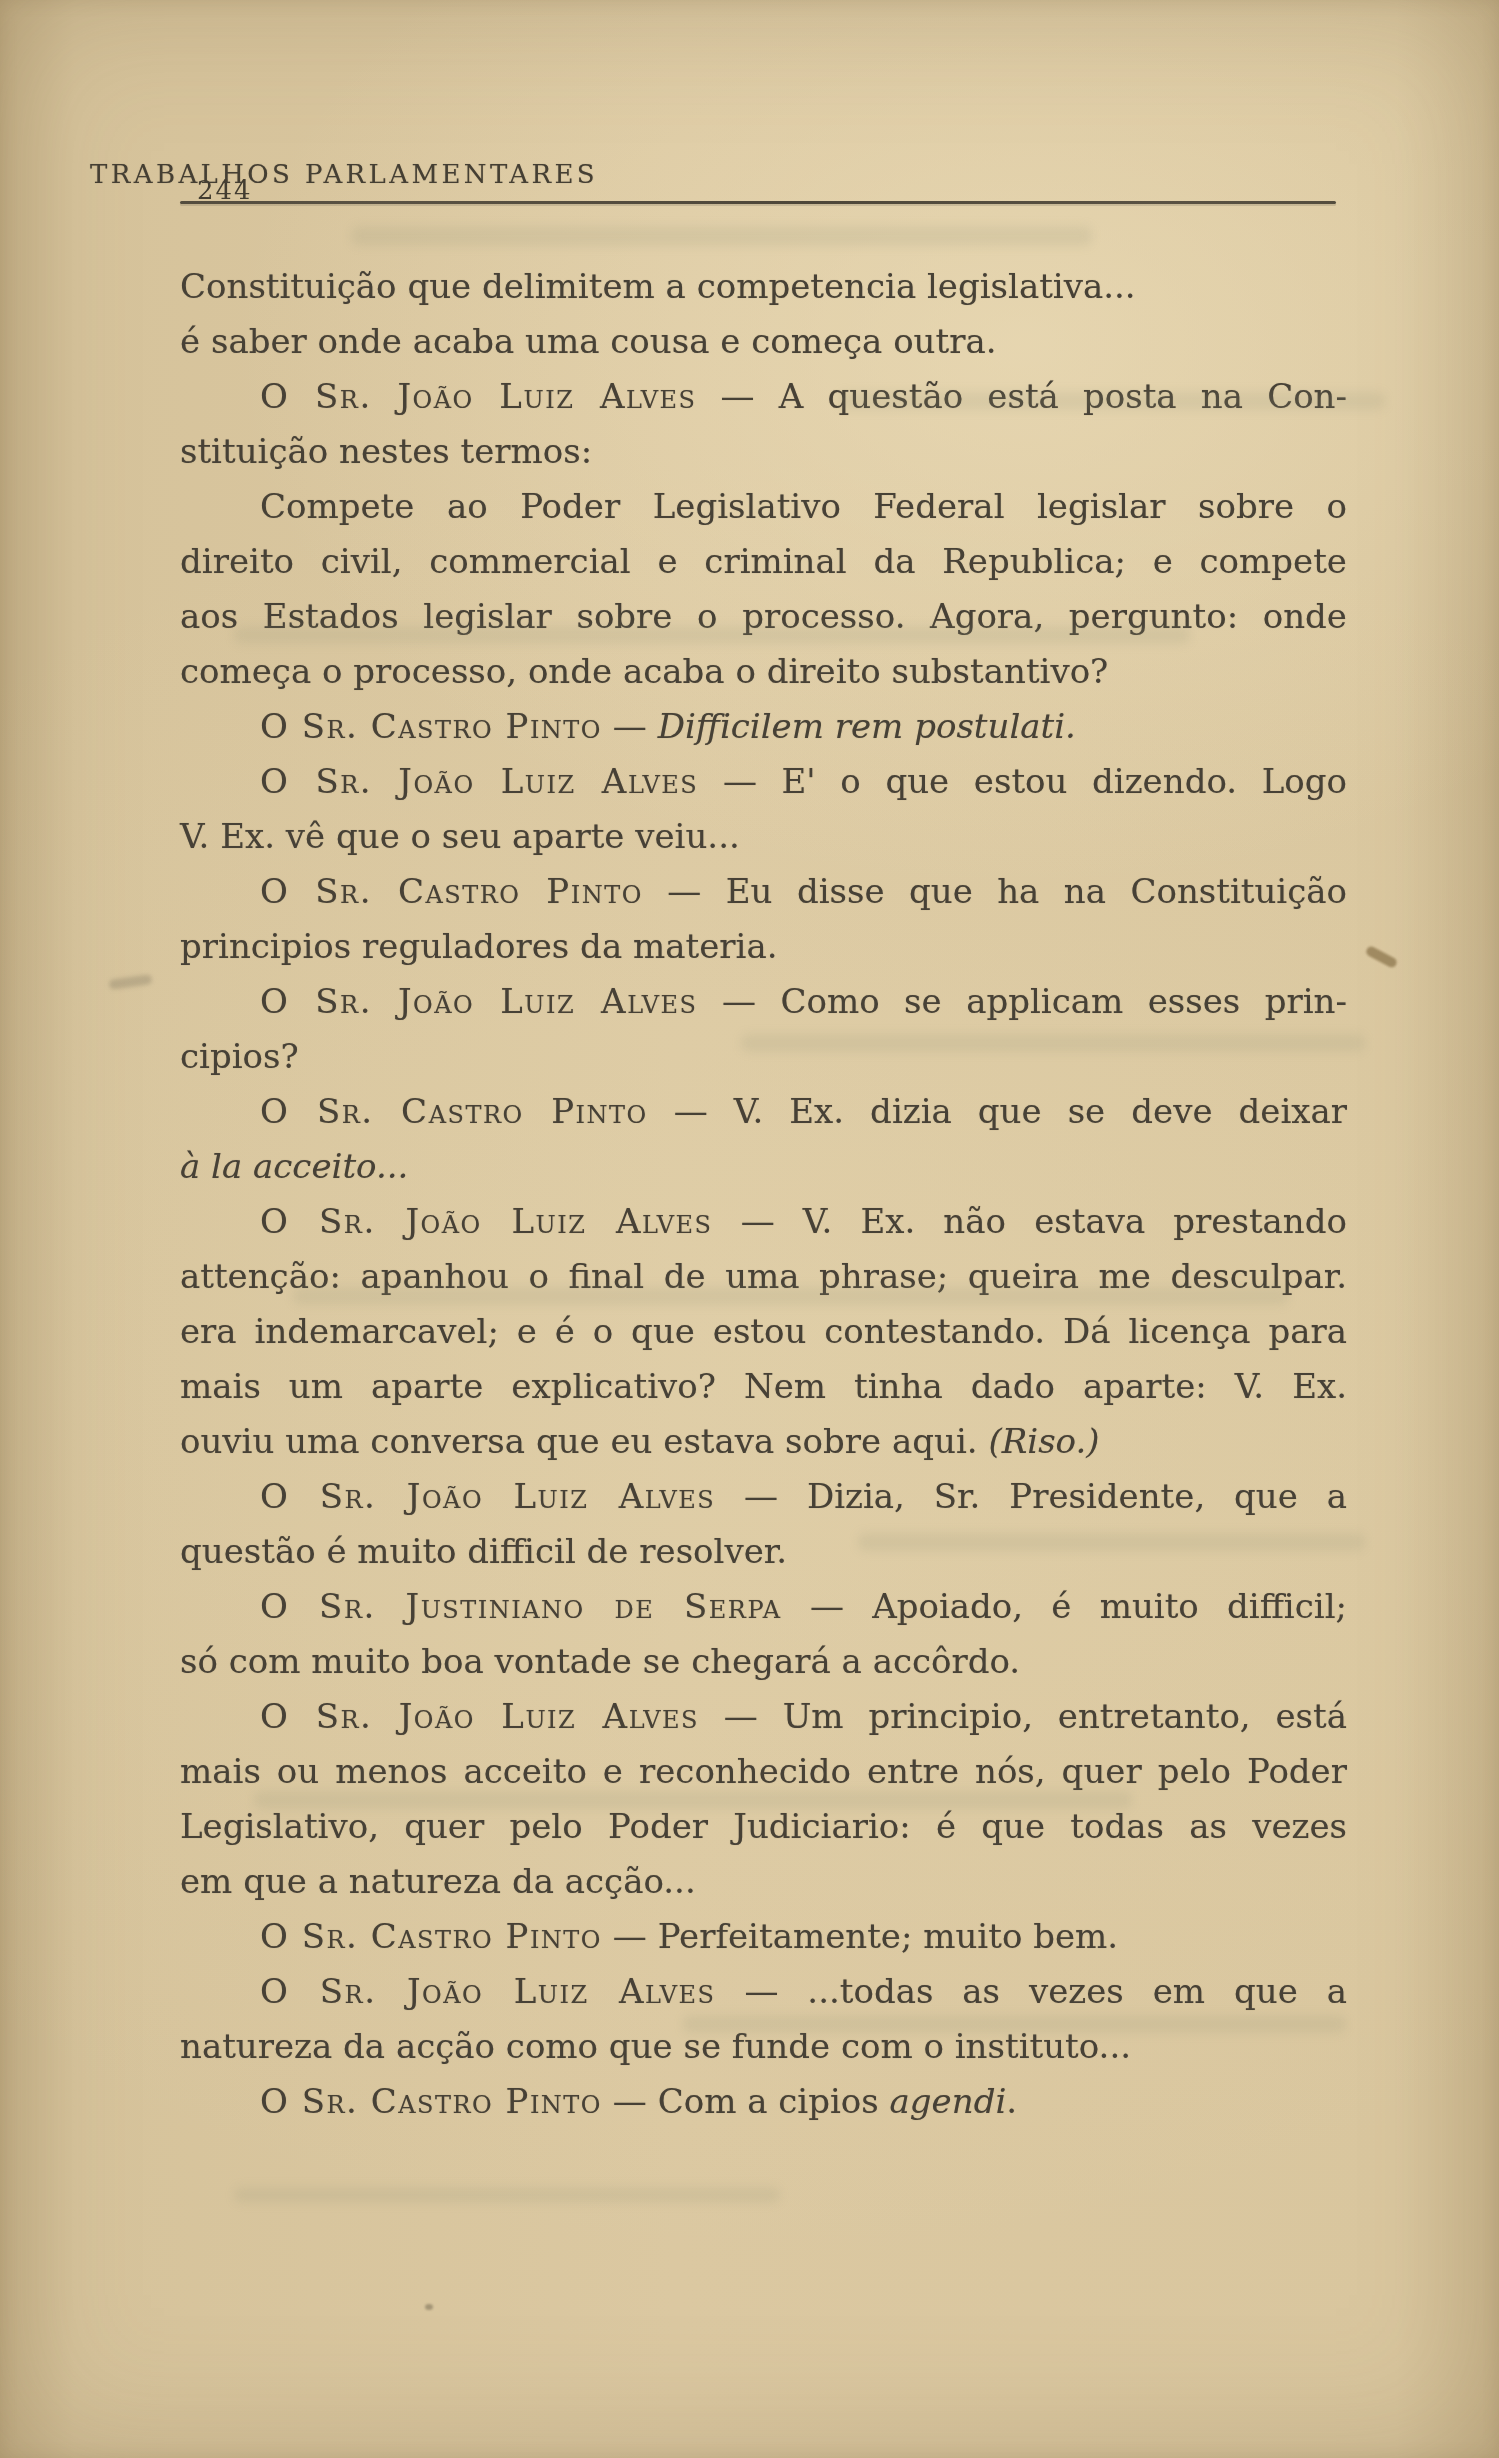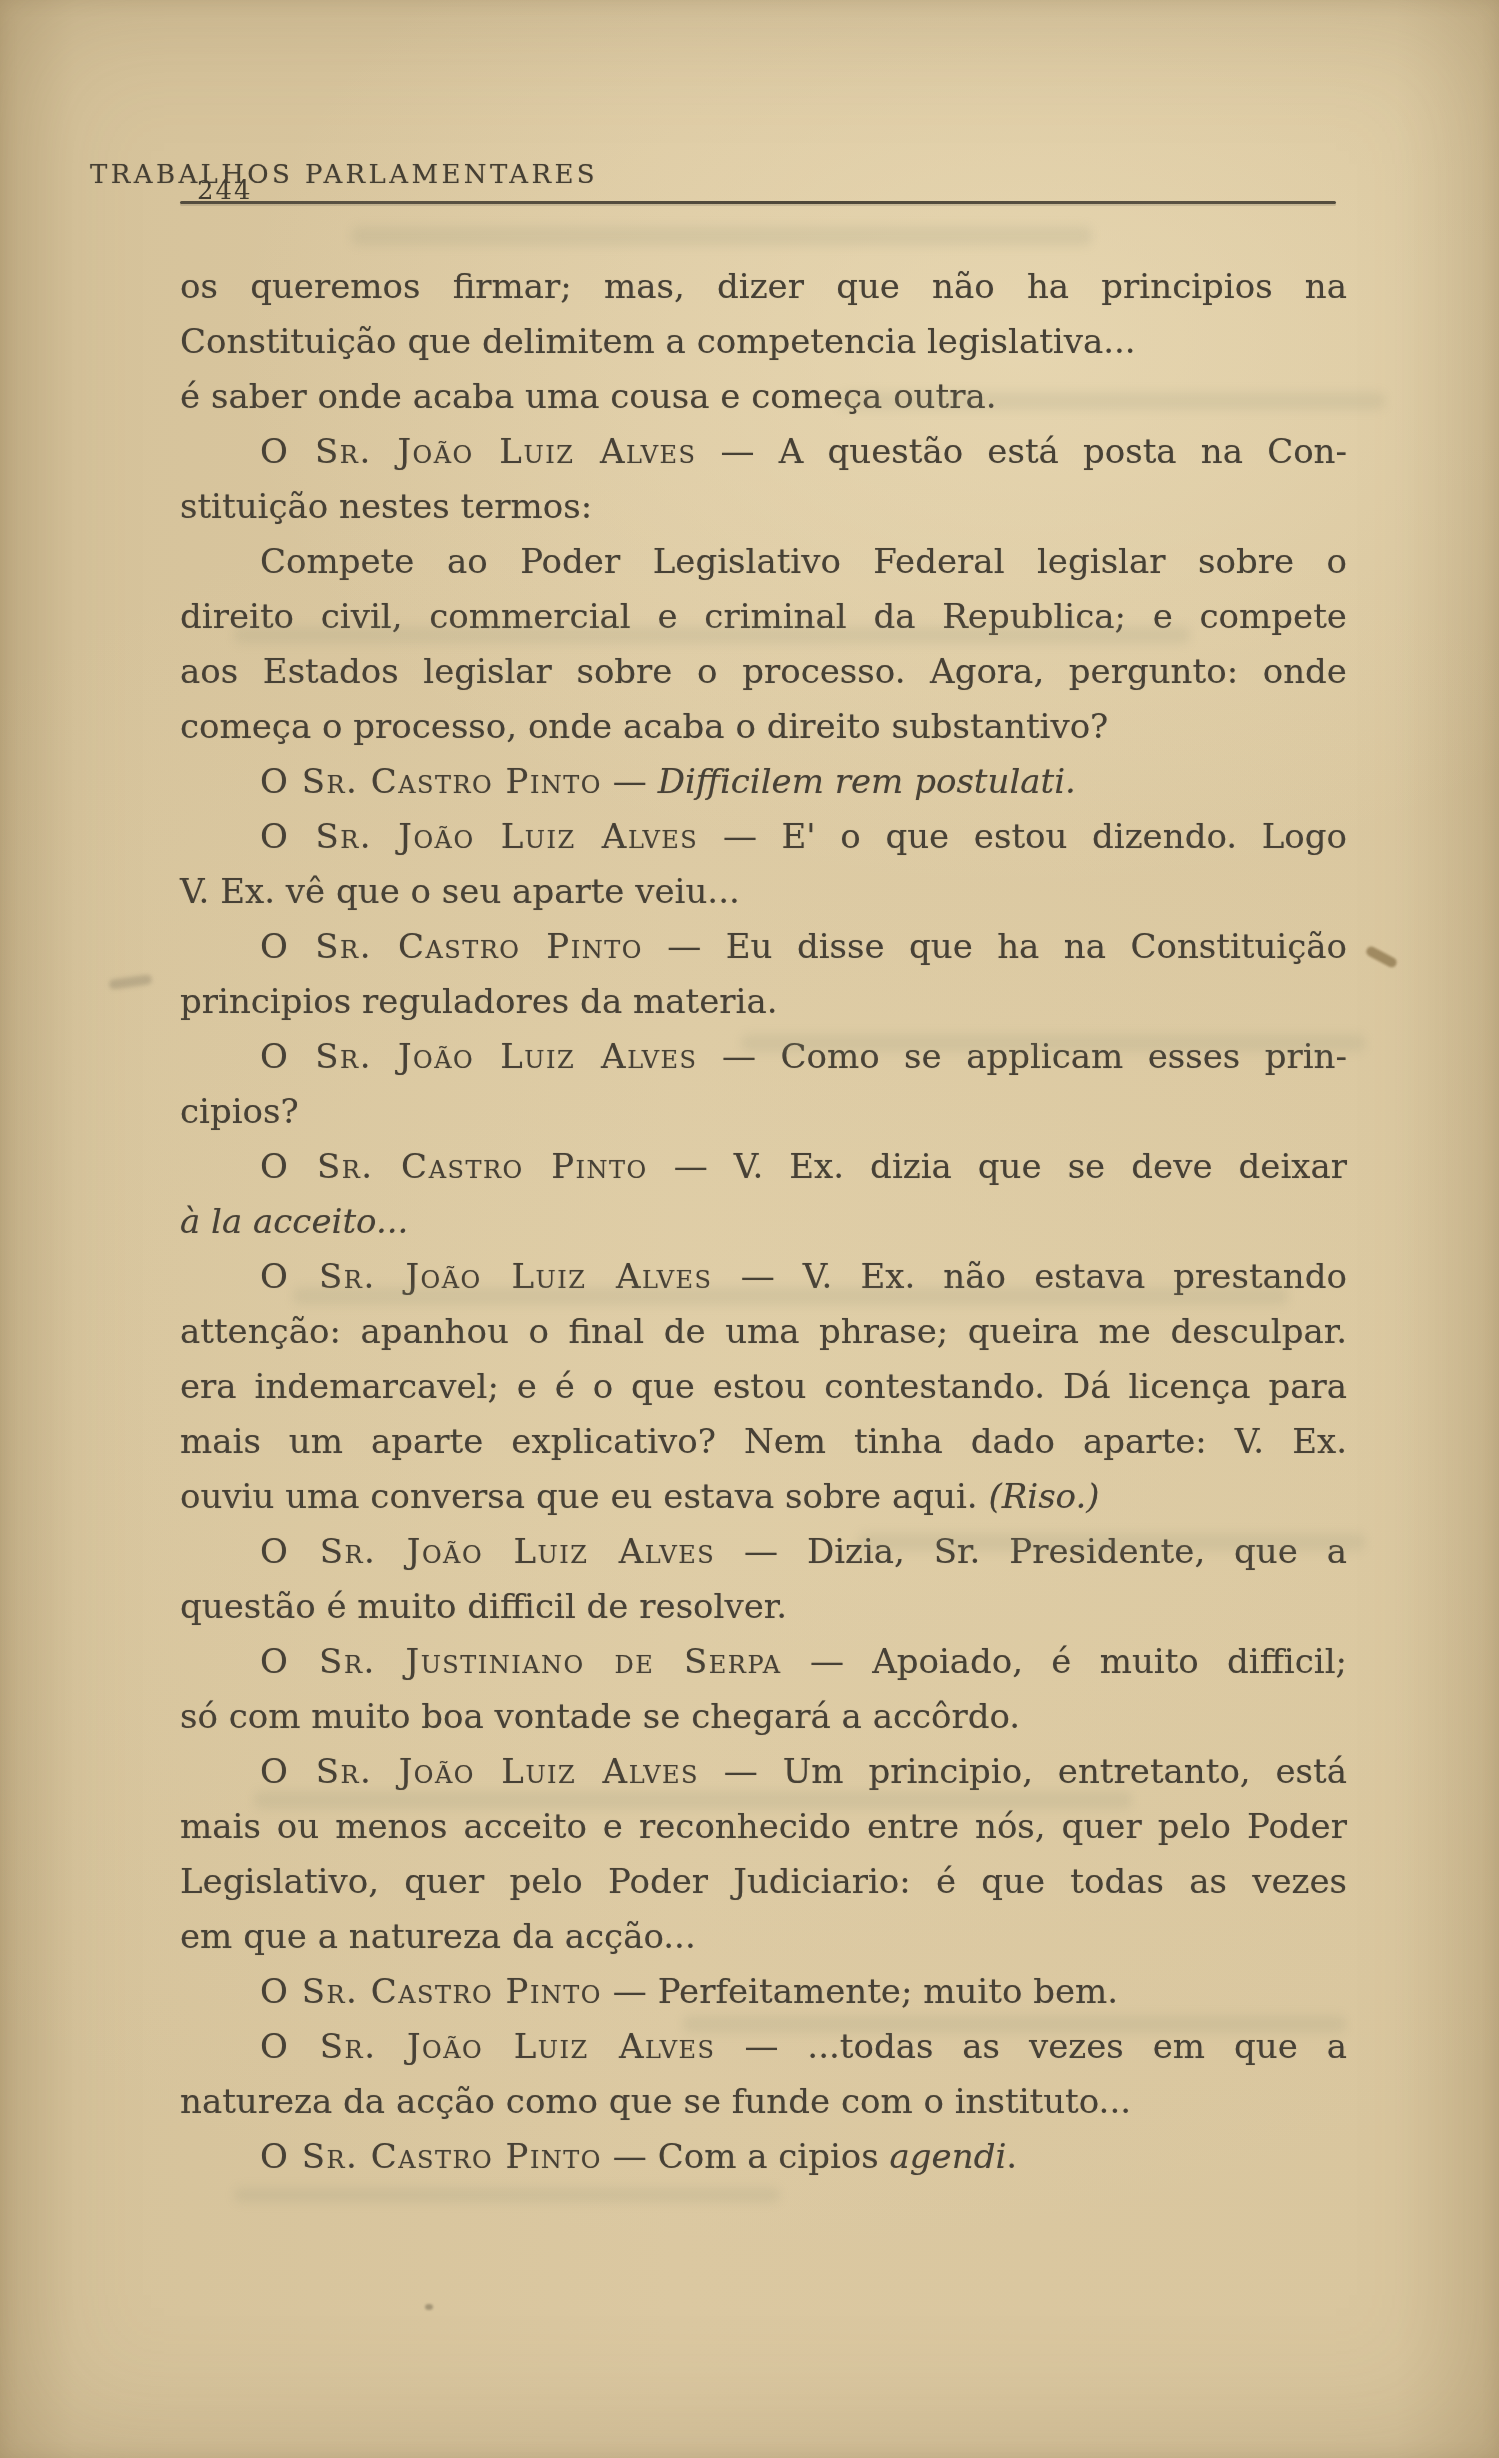--- a/index.html
+++ b/index.html
@@ -73,21 +73,20 @@
 
 <div class="page">
 
   <div class="page-number">244</div>
   <div class="running-title-wrap">
     <span class="running-title">TRABALHOS PARLAMENTARES</span>
   </div>
   <div class="header-rule"></div>
 
   <div class="text-block">
-      <div class="ln j"><span class="seg-normal">os queremos firmar; mas, dizer que não ha principios na</span></div>
       <div class="ln"><span class="seg-normal">Constituição que delimitem a competencia legislativa...</span></div>
       <div class="ln"><span class="seg-normal">é saber onde acaba uma cousa e começa outra.</span></div>
       <div class="ln j ind"><span class="seg-smallcaps">O Sr. João Luiz Alves</span><span class="seg-normal"> — A questão está posta na Con-</span></div>
       <div class="ln"><span class="seg-normal">stituição nestes termos:</span></div>
       <div class="ln j ind"><span class="seg-normal">Compete ao Poder Legislativo Federal legislar sobre o</span></div>
       <div class="ln j"><span class="seg-normal">direito civil, commercial e criminal da Republica; e compete</span></div>
       <div class="ln j"><span class="seg-normal">aos Estados legislar sobre o processo. Agora, pergunto: onde</span></div>
       <div class="ln"><span class="seg-normal">começa o processo, onde acaba o direito substantivo?</span></div>
       <div class="ln ind"><span class="seg-smallcaps">O Sr. Castro Pinto</span><span class="seg-normal"> — </span><span class="seg-italic">Difficilem rem postulati.</span></div>
       <div class="ln j ind"><span class="seg-smallcaps">O Sr. João Luiz Alves</span><span class="seg-normal"> — E' o que estou dizendo. Logo</span></div>

